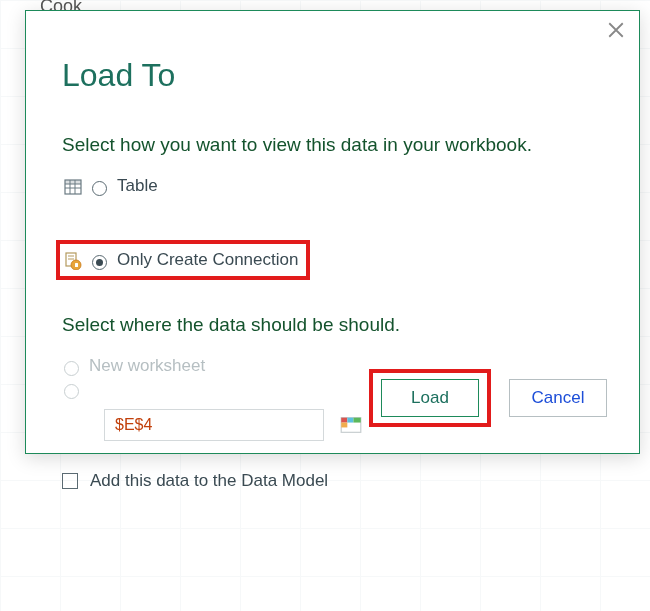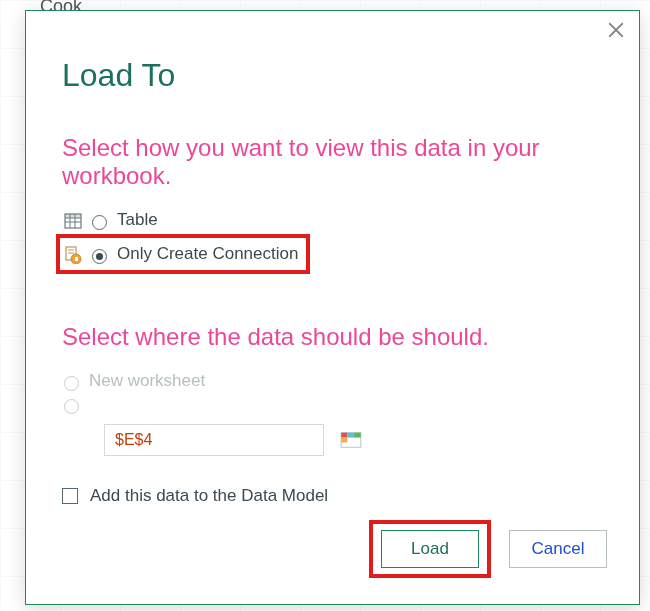--- a/index.html
+++ b/index.html
@@ -27,21 +27,21 @@
     font-size: 18px;
     color: #555;
     left: 40px;
     top: -4px;
   }
   .dialog {
     position: absolute;
     top: 10px;
     left: 25px;
     width: 615px;
-    height: 595px;
+    height: 444px;
     background: #fff;
     border: 1px solid #1d8a5a;
     box-shadow: 0 4px 18px rgba(0,0,0,0.15);
     padding: 18px 36px 24px 36px;
   }
   .close-btn {
     position: absolute;
     top: 10px;
     right: 14px;
     font-size: 22px;
@@ -49,24 +49,23 @@
     cursor: pointer;
     line-height: 1;
   }
   .title {
     font-size: 32px;
     font-weight: 300;
     color: #1d705e;
     margin: 28px 0 40px 0;
   }
   .section-label {
-    font-size: 24px;
-    color: #ec4899;
+    font-size: 19px;
+    color: #14532d;
     margin-bottom: 16px;
-    margin-top: 15px;
   }
   .option-row {
     display: flex;
     align-items: flex-end;
     gap: 10px;
     padding: 4px 2px;
     font-size: 17px;
     color: #3a4a52;
   }
   .option-row.disabled {
@@ -95,20 +94,21 @@
     width: 7px;
     height: 7px;
     background: #3a4a52;
     border-radius: 50%;
   }
   .highlight-box {
     display: inline-flex;
     border: 4px solid #e21b1b;
     padding: 2px 6px 2px 2px;
     margin-left: -6px;
+    margin-top: 40px;
   }
   .cell-input {
     margin-left: 42px;
     margin-top: 6px;
     display: flex;
     align-items: center;
     gap: 14px;
   }
   .cell-input input {
     width: 220px;

